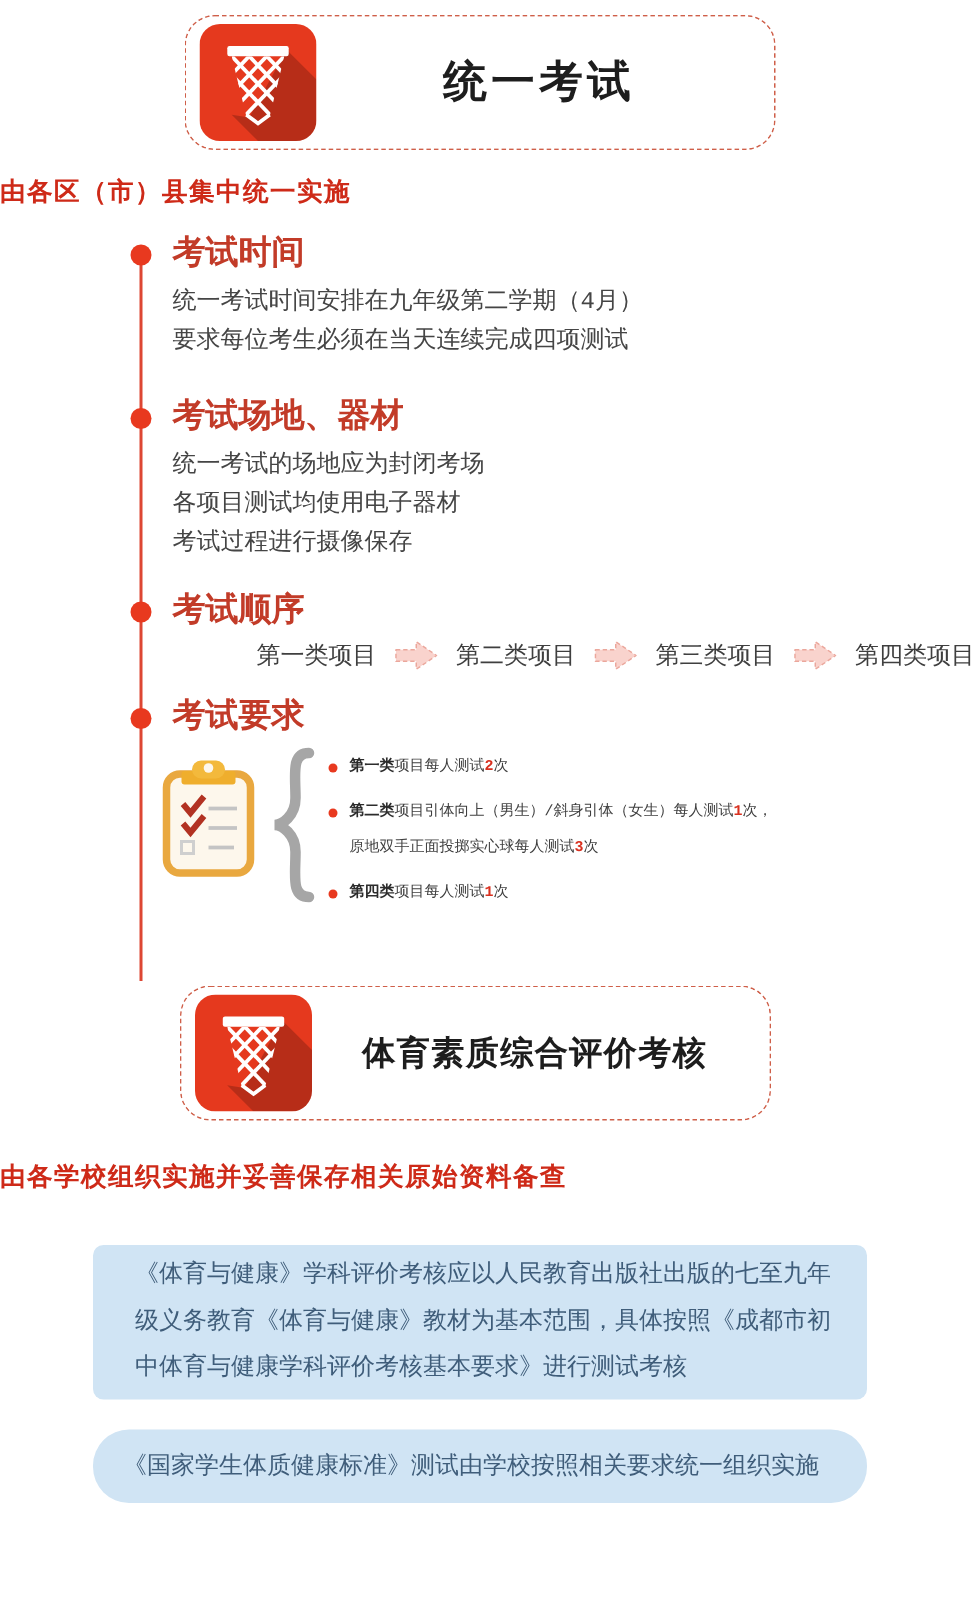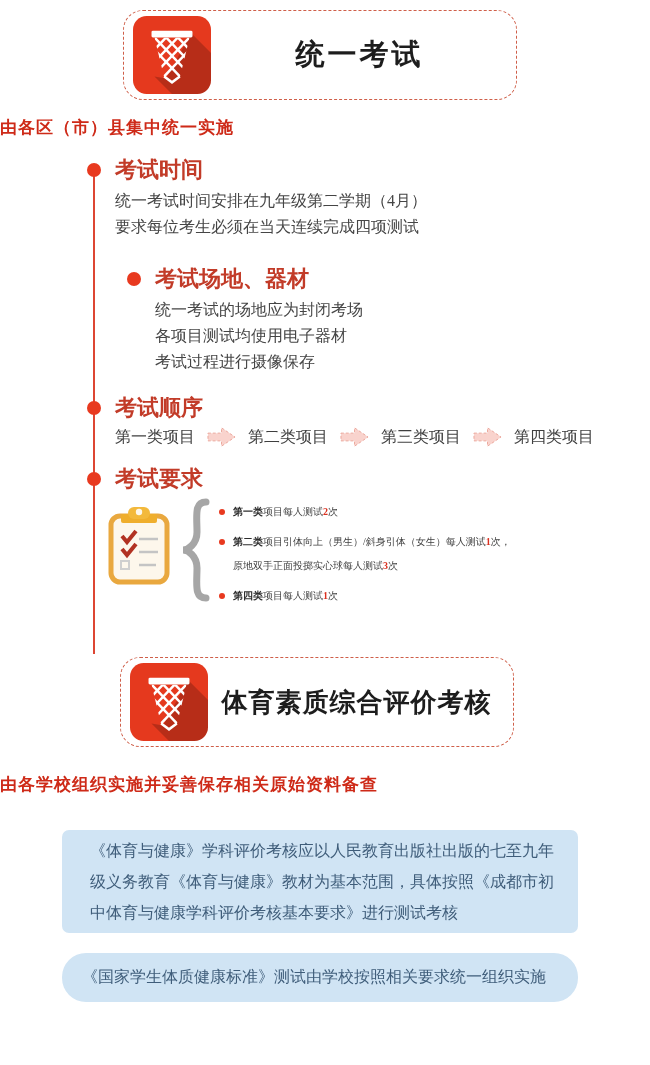--- a/index.html
+++ b/index.html
@@ -1,56 +1,56 @@
 <!DOCTYPE html>
 <html><head>
 <meta charset="utf-8">
 <style>
   html,body{margin:0;padding:0;background:#ffffff;}
   .page{
     width:650px;height:1065px;position:relative;background:#ffffff;
-    font-family:Liberation Serif, serif;overflow:hidden;
+    font-family:Liberation Mono, monospace;overflow:hidden;
   }
   
   .card{
     box-sizing:border-box;width:394px;height:90px;margin-left:123px;
     border:1px dashed #cf5f49;border-radius:20px;
     display:flex;align-items:center;padding:0 8px 0 9px;background:#fff;
   }
   .card1{margin-top:10px;}
   .card2{margin-top:43px;margin-left:120px;}
   .tile{width:78px;height:78px;flex:none;display:block;}
   .card-title{
     flex:1;text-align:center;font-weight:bold;color:#1d1d1d;
     font-size:29px;letter-spacing:3px;
   }
-  .card2 .card-title{font-size:26px;letter-spacing:1px;}
+  .card2 .card-title{font-size:22px;letter-spacing:1px;}
   .subtitle{
     color:#ce2a18;font-weight:bold;font-size:17px;
     margin-top:16px;letter-spacing:1px;
   }
   .subtitle2{margin-top:26px;}
   
   .timeline{position:relative;margin-top:20px;}
   .tl-line{
     position:absolute;left:93px;top:10px;width:2px;
     height:calc(100% + 30px);background:#dd4633;
   }
   .tl-section{position:relative;padding-left:115px;}
   .tl-section.s1{margin-bottom:28px;}
-  .tl-section.s2{margin-bottom:22px;margin-left:40px;}
+  .tl-section.s2{margin-bottom:22px;}
   .tl-section.s3{margin-bottom:20px;}
   .tl-dot{
     position:absolute;left:87px;top:4px;width:14px;height:14px;
     border-radius:50%;background:#e8391f;
   }
   .tl-heading{margin:0 0 7px;font-size:22px;font-weight:bold;color:#c23b28;line-height:22px;}
   .body-line{margin:0;font-size:16px;color:#454545;line-height:26px;}
   
-  .flow{display:flex;align-items:center;gap:12px;margin-top:6px;}
+  .flow{display:flex;align-items:center;gap:12px;margin-top:6px;justify-content:flex-end;}
   .flow-item{font-size:16px;color:#3f3f3f;white-space:nowrap;}
   .flow-arrow{display:inline-flex;align-items:center;}
   
   .req-row{display:flex;align-items:flex-start;margin-top:8px;margin-left:-7px;}
   .clipboard{flex:none;margin-top:6px;}
   .brace{flex:none;margin:-2px 6px 0 8px;}
   .req-list{list-style:none;margin:2px 0 0;padding:0;font-size:10px;color:#3f3f3f;max-width:420px;}
   .req-item{position:relative;padding-left:15px;margin-bottom:6px;line-height:24px;}
   .req-dot{position:absolute;left:1px;top:9px;width:6px;height:6px;border-radius:50%;background:#e8391f;}
   .bold-seg{font-weight:bold;color:#2c2c2c;}

